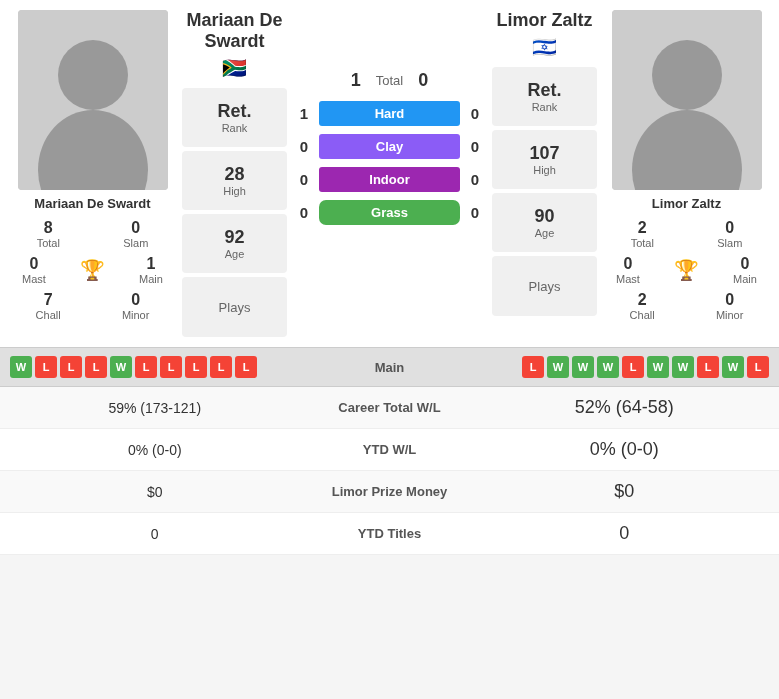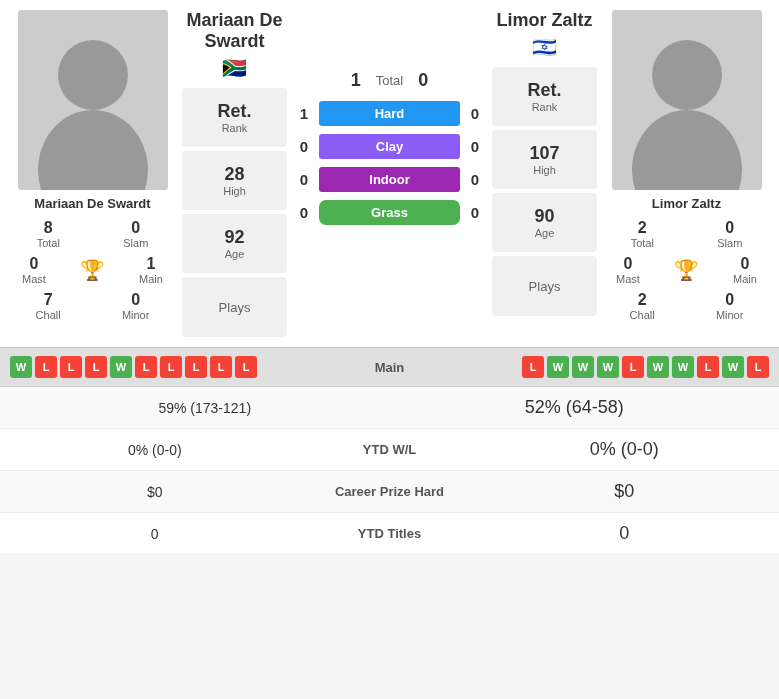--- a/index.html
+++ b/index.html
@@ -242,30 +242,31 @@
         <div class="form-badge badge-w">W</div>
         <div class="form-badge badge-l">L</div>
         <div class="form-badge badge-w">W</div>
         <div class="form-badge badge-l">L</div>
       </div>
   </div>
 
   <div class="stats-section">
     <div class="stats-row alt">
       <div class="left-val">59% (173-121)</div>
+      <div class="center-label">Career Total W/L</div>
       <div class="right-val">52% (64-58)</div>
     </div>
     <div class="stats-row">
       <div class="left-val">0% (0-0)</div>
       <div class="center-label">YTD W/L</div>
       <div class="right-val">0% (0-0)</div>
     </div>
     <div class="stats-row alt">
       <div class="left-val">$0</div>
-      <div class="center-label">Career Prize Hard</div>
+      <div class="center-label">Limor Prize Money</div>
       <div class="right-val">$0</div>
     </div>
     <div class="stats-row">
       <div class="left-val">0</div>
       <div class="center-label">YTD Titles</div>
       <div class="right-val">0</div>
     </div>
   </div>
 
 </div>

